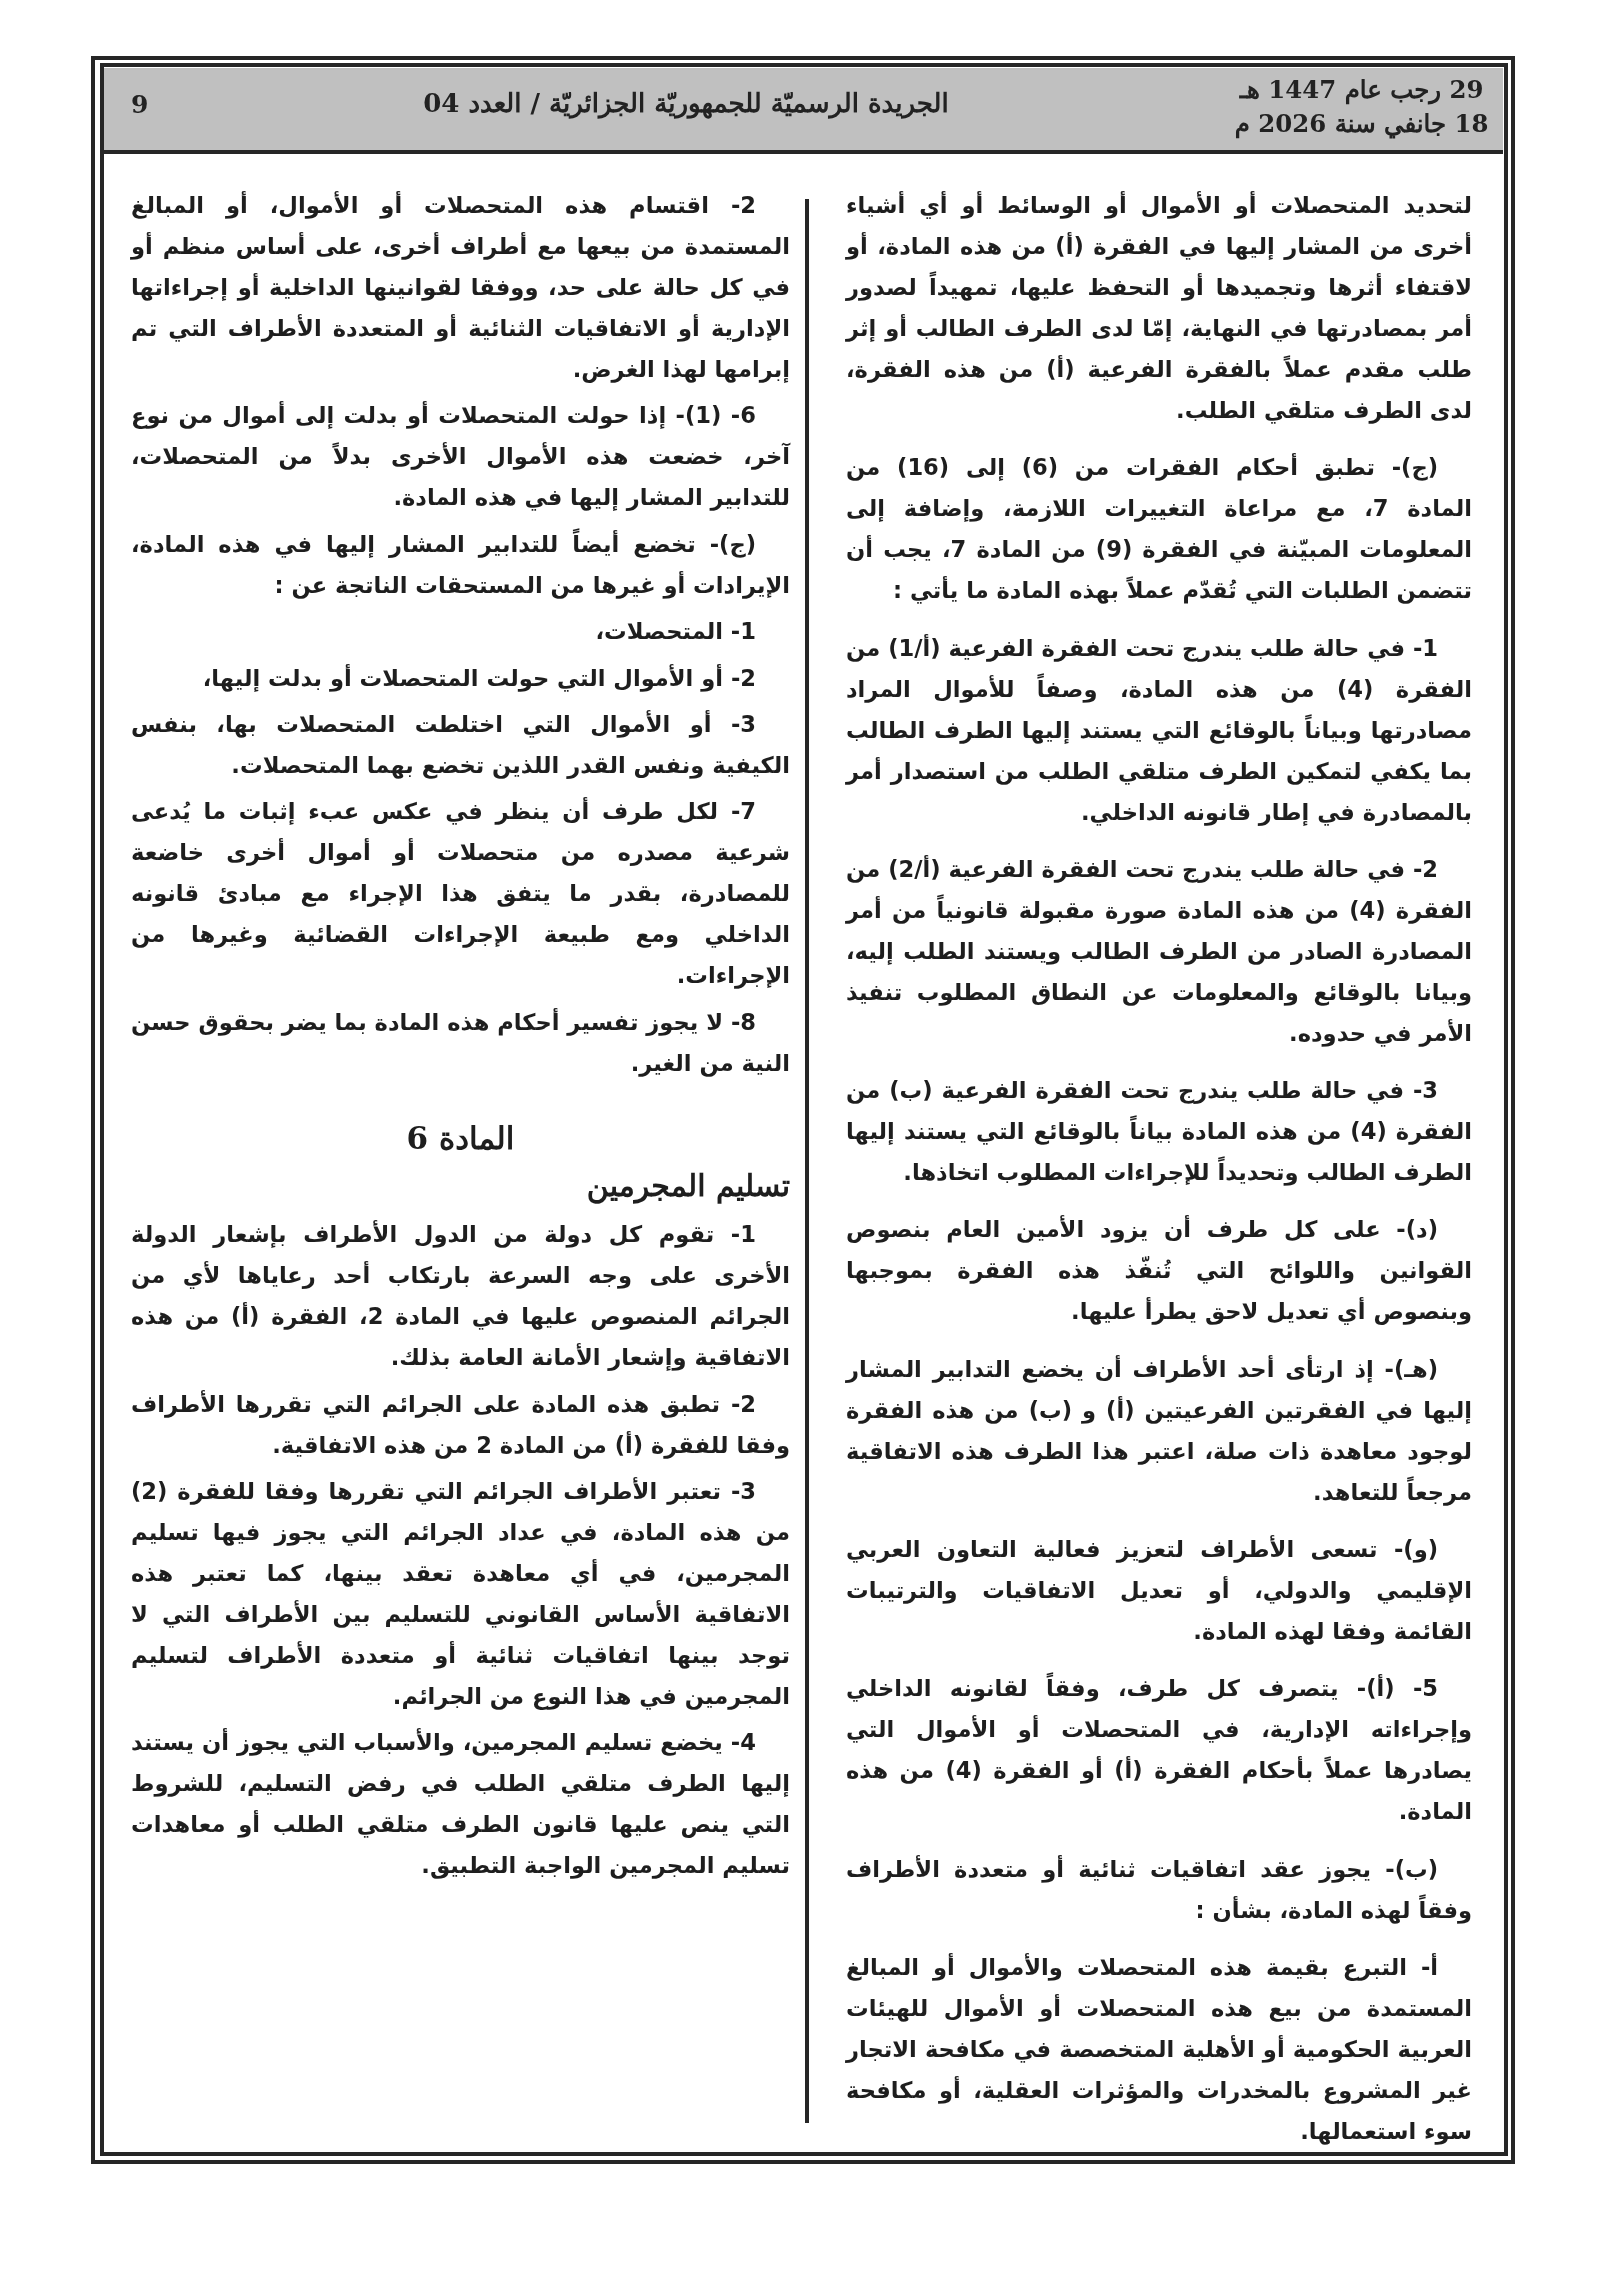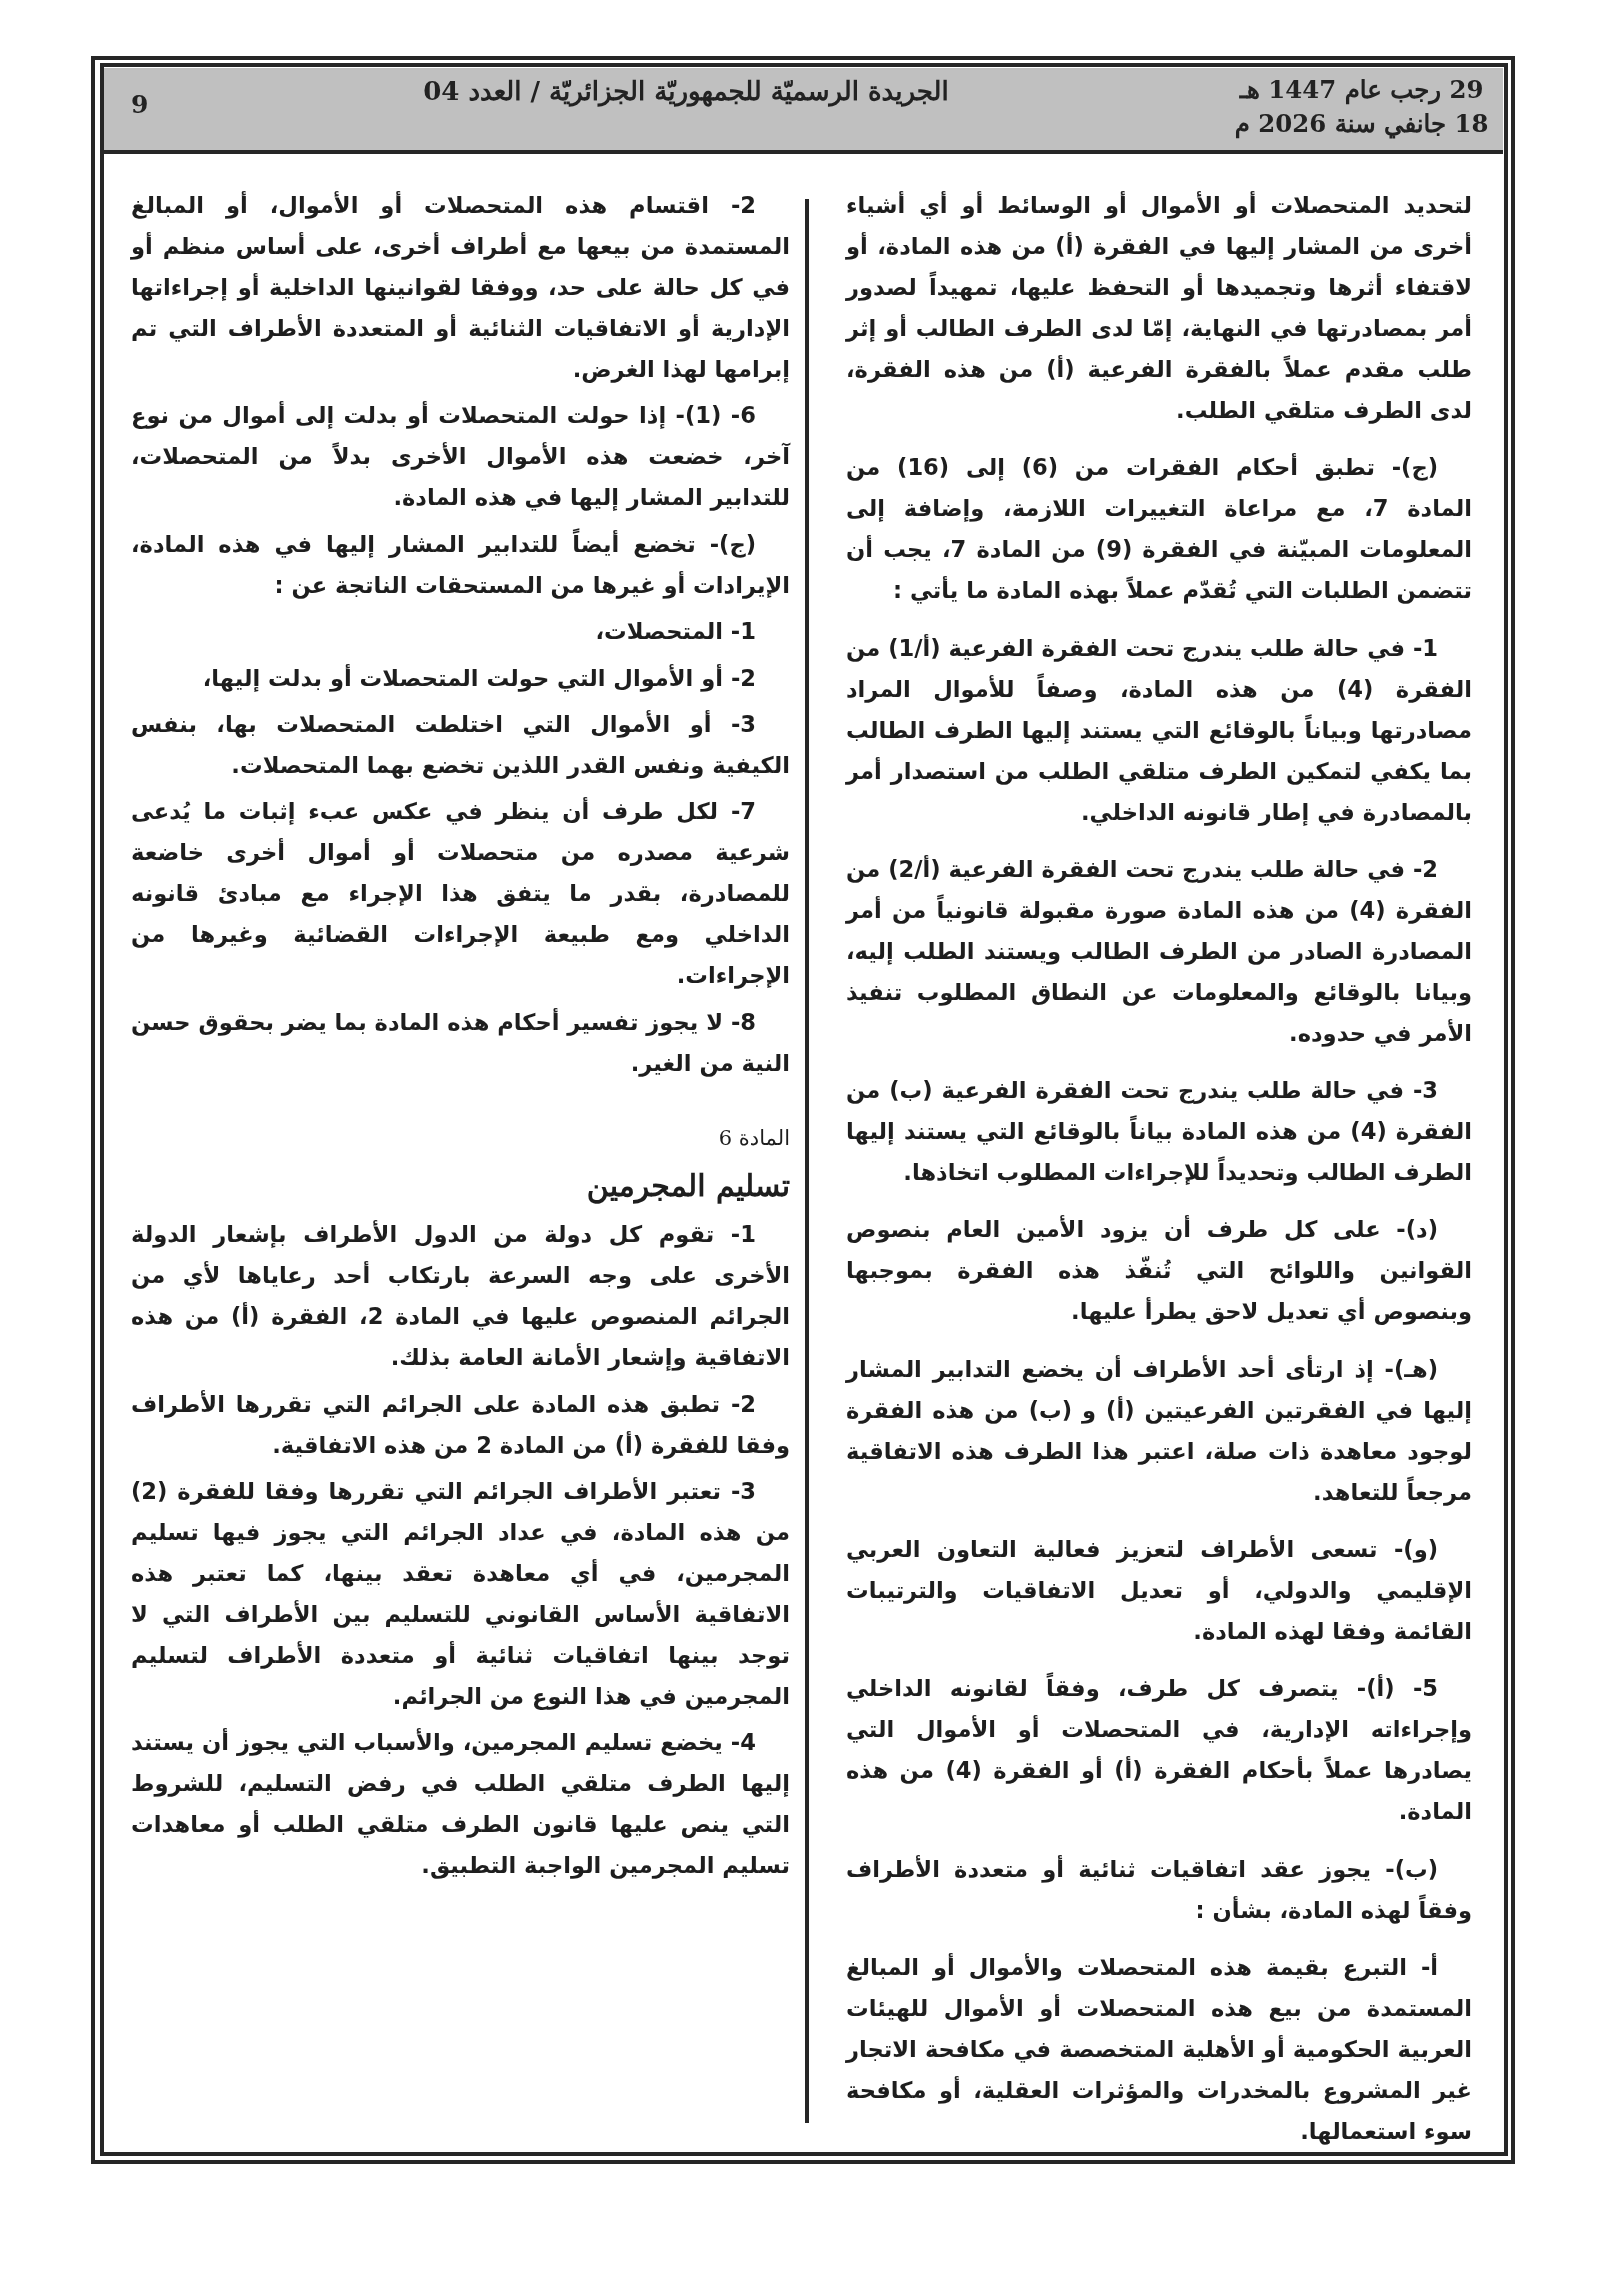--- a/index.html
+++ b/index.html
@@ -7,34 +7,34 @@
          font-family:"DejaVu Sans", "Liberation Sans", sans-serif; color:#1a1a1a; }
   .frame-outer { position:absolute; left:91px; top:56px; width:1424px; height:2108px;
                  border:4.5px solid #262626; box-sizing:border-box; }
   .frame-inner { position:absolute; left:100px; top:63px; width:1408px; height:2093px;
                  border:4.5px solid #262626; box-sizing:border-box; }
   .header { position:absolute; left:104px; top:68px; width:1399px; height:82px;
             background:#c0c0c0; border-bottom:4.5px solid #262626; box-sizing:content-box; }
   .hdr-date { position:absolute; right:14.5px; top:5.4px; text-align:center;
               font-family:"DejaVu Serif", "Liberation Serif", serif; font-weight:bold;
               font-size:24.4px; line-height:34px; color:#222; direction:rtl; }
-  .hdr-title { position:absolute; left:0; right:0; top:8px; text-align:center;
+  .hdr-title { position:absolute; left:0; right:0; top:20px; text-align:center;
                font-family:"DejaVu Serif", "Liberation Serif", serif; font-weight:bold;
                font-size:26px; color:#222; direction:rtl; padding-right:235px; }
   .hdr-page { position:absolute; left:27px; top:22px; font-family:"DejaVu Serif","Liberation Serif",serif;
               font-weight:bold; font-size:25px; color:#222; }
   .divider { position:absolute; left:805px; top:199px; width:3.6px; height:1924px; background:#262626; }
   .col { position:absolute; top:185px; direction:rtl; text-align:justify;
          font-size:22.6px; line-height:41px; font-weight:bold; color:#1e1e1e; }
   .col.right { left:846px; width:626px; }
   .col.left { left:131px; width:659px; }
   .para { margin:0 0 16.3px 0; text-indent:34px; text-align-last:right; }
   .para.tight { margin-bottom:5.4px; }
   .para .num { font-weight:900; }
-  .art-title { text-align:right; font-size:21px; font-weight:400; margin:33px 0 5.4px 0; line-height:42px;
+  .art-title { text-align:center; font-size:31px; font-weight:700; margin:33px 0 5.4px 0; line-height:42px;
                font-family:"DejaVu Serif","Liberation Serif",serif; }
   .art-sub { font-size:30px; font-weight:900; margin:0 0 7.2px 0; line-height:43px;
              font-family:"DejaVu Serif","Liberation Serif",serif; }
 </style>
 </head>
 <body>
 
 <div class="frame-outer"></div>
 <div class="frame-inner"></div>
 

